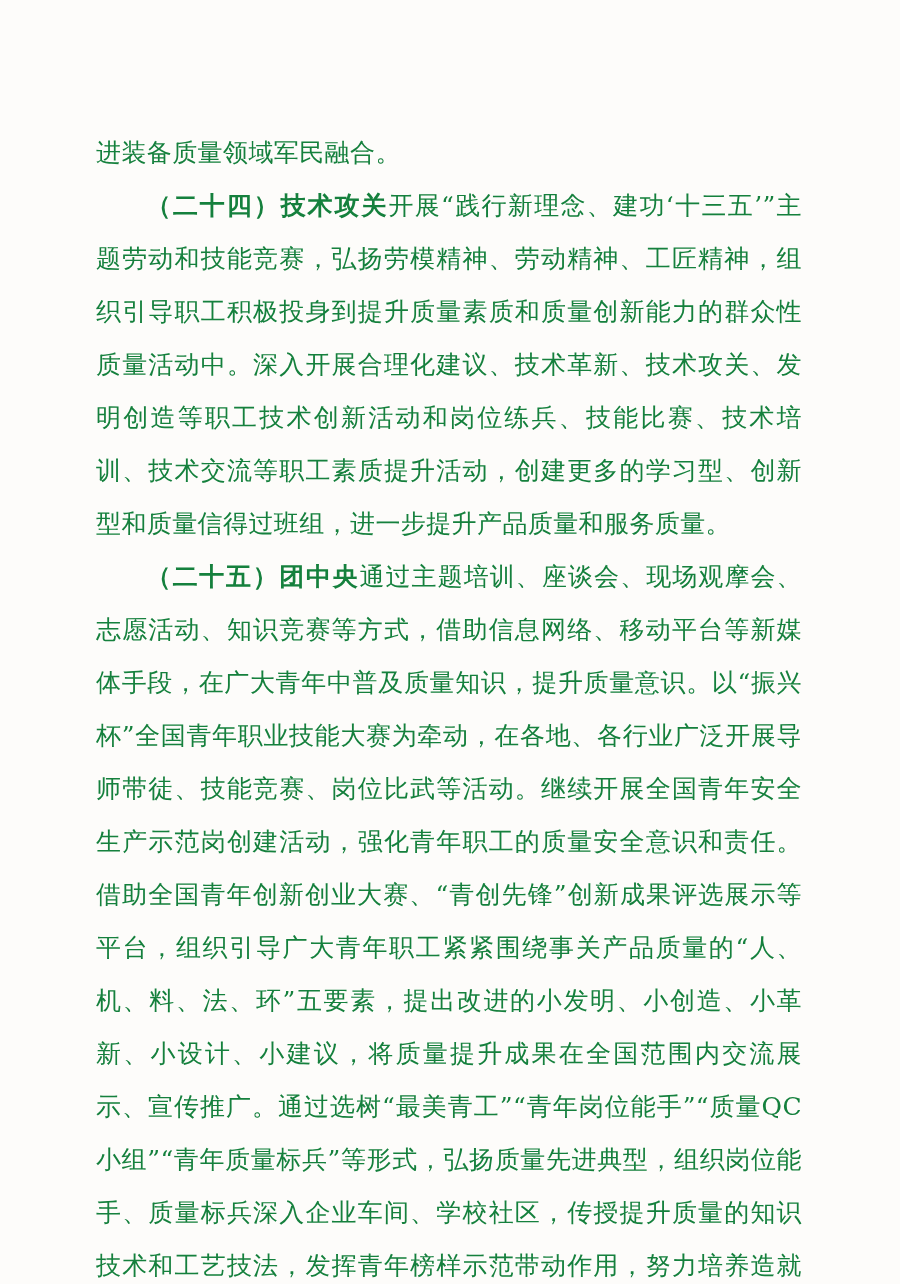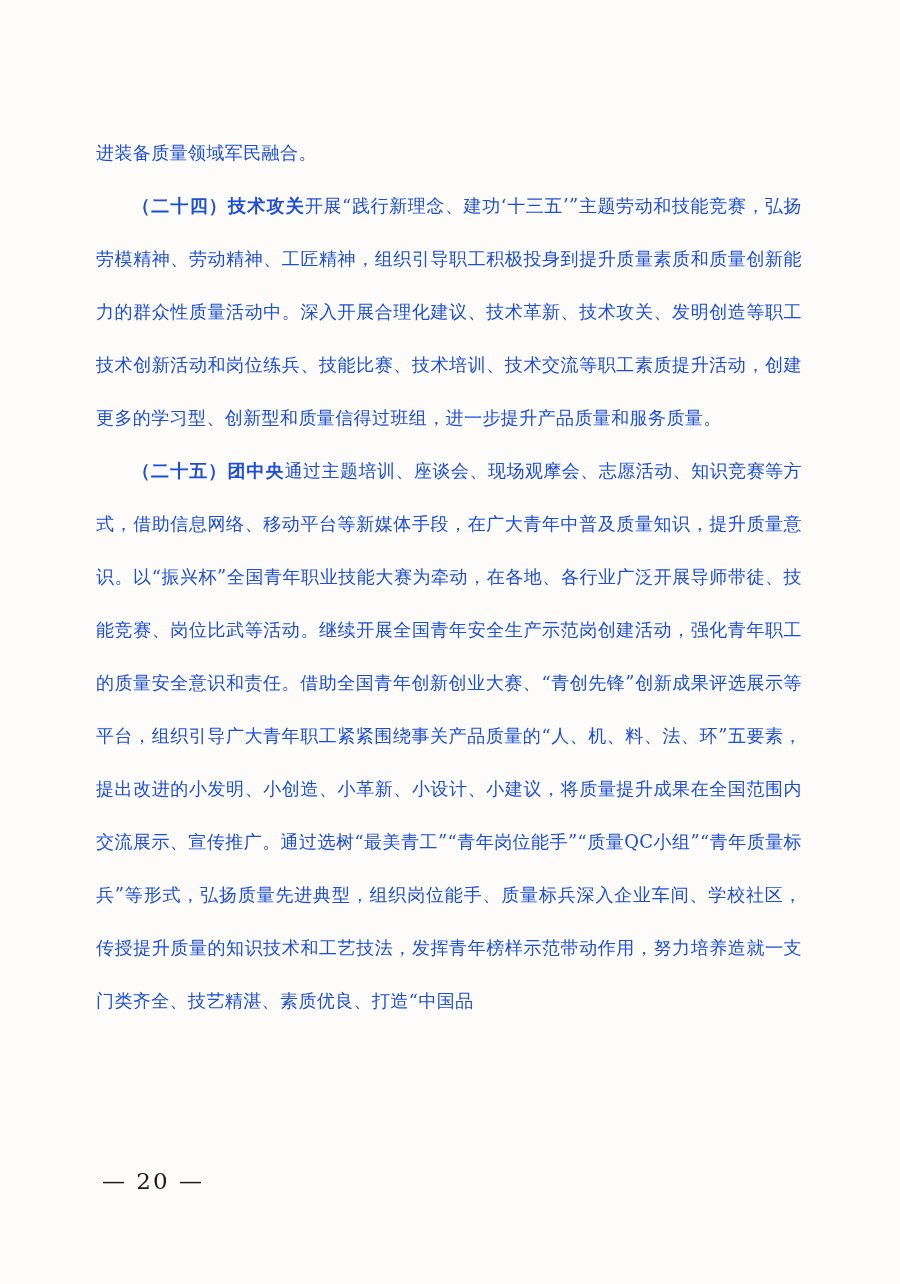--- a/index.html
+++ b/index.html
@@ -17,26 +17,26 @@
     color: #15171a;
   }
   .content {
     position: absolute;
     left: 96px;
     top: 126px;
     width: 706px;
   }
   p.para {
     margin: 0;
-    font-size: 18px;
+    font-size: 25px;
     line-height: 53px;
     letter-spacing: 0.4px;
     text-align: justify;
     text-justify: inter-ideograph;
-    color: #1d4ed8;
+    color: #15803d;
   }
   p.para + p.para {
     margin-top: 0px;
   }
   .indent {
     text-indent: 2em;
   }
   .bold {
     font-weight: bold;
     letter-spacing: 1px;
@@ -68,16 +68,13 @@
     <p class="para indent">
       <span class="bold">（二十四）技术攻关</span><span>开展“践行新理念、建功‘十三五’”主题劳动和技能竞赛，弘扬劳模精神、劳动精神、工匠精神，组织引导职工积极投身到提升质量素质和质量创新能力的群众性质量活动中。深入开展合理化建议、技术革新、技术攻关、发明创造等职工技术创新活动和岗位练兵、技能比赛、技术培训、技术交流等职工素质提升活动，创建更多的学习型、创新型和质量信得过班组，进一步提升产品质量和服务质量。</span>
     </p>
 
     <p class="para indent">
       <span class="bold">（二十五）团中央</span><span>通过主题培训、座谈会、现场观摩会、志愿活动、知识竞赛等方式，借助信息网络、移动平台等新媒体手段，在广大青年中普及质量知识，提升质量意识。以“振兴杯”全国青年职业技能大赛为牵动，在各地、各行业广泛开展导师带徒、技能竞赛、岗位比武等活动。继续开展全国青年安全生产示范岗创建活动，强化青年职工的质量安全意识和责任。借助全国青年创新创业大赛、“青创先锋”创新成果评选展示等平台，组织引导广大青年职工紧紧围绕事关产品质量的“人、机、料、法、环”五要素，提出改进的小发明、小创造、小革新、小设计、小建议，将质量提升成果在全国范围内交流展示、宣传推广。通过选树“最美青工”“青年岗位能手”“质量QC小组”“青年质量标兵”等形式，弘扬质量先进典型，组织岗位能手、质量标兵深入企业车间、学校社区，传授提升质量的知识技术和工艺技法，发挥青年榜样示范带动作用，努力培养造就一支门类齐全、技艺精湛、素质优良、打造“中国品</span>
     </p>
 
   </div>
 
-  <div class="footer">
-    <span class="footer-inner">— 20 —</span>
-  </div>
 </div>
 
 </body></html>

